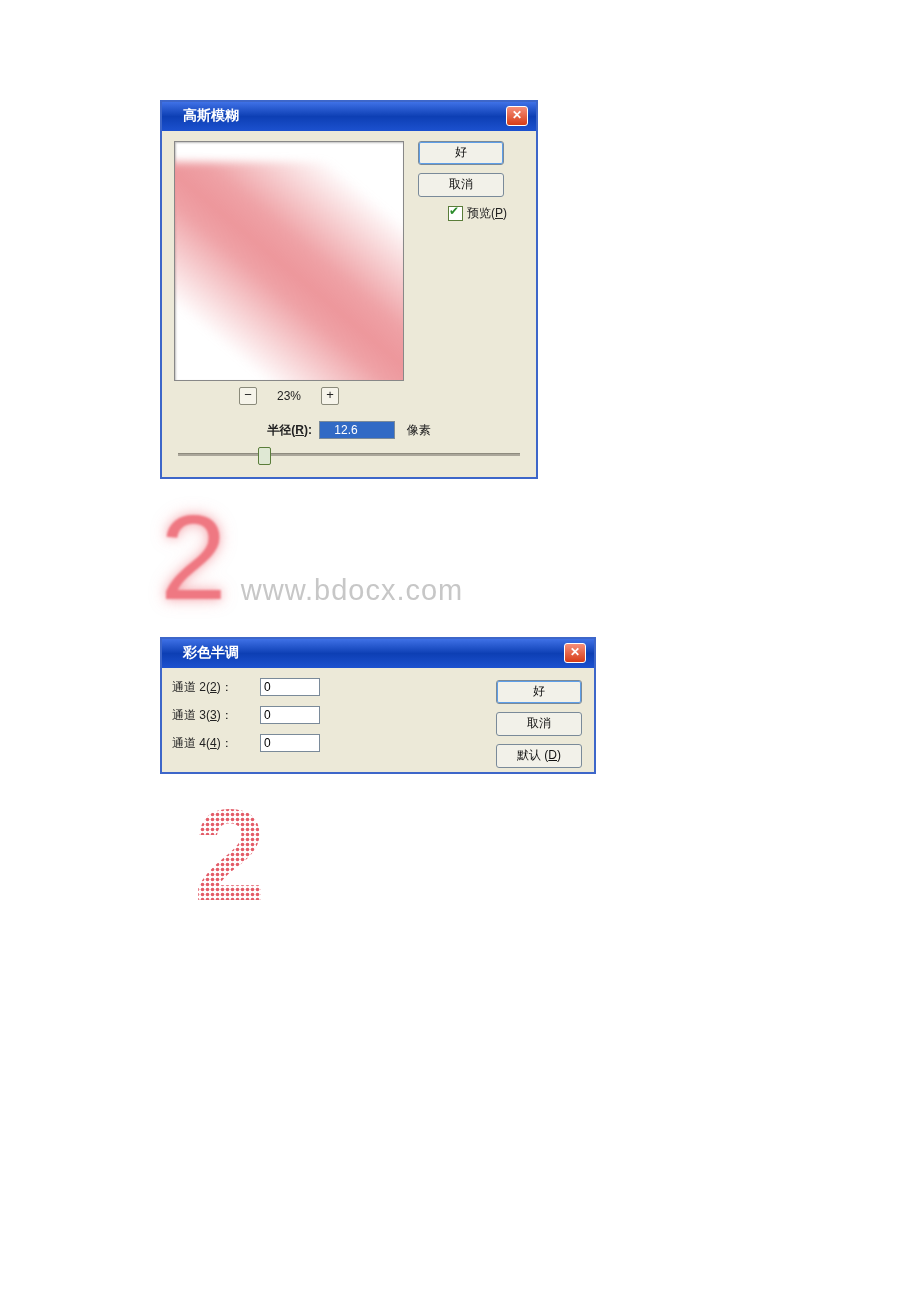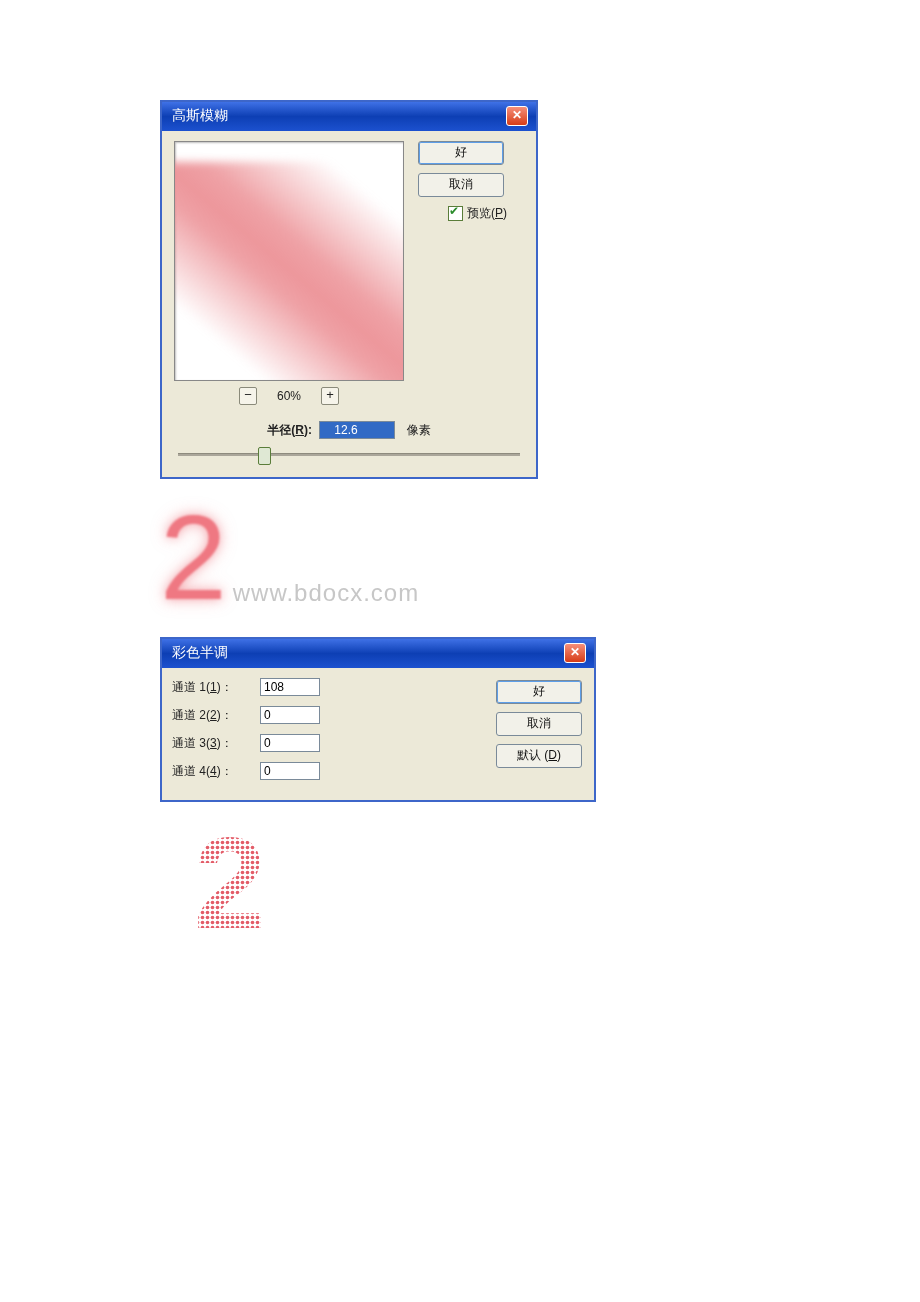--- a/index.html
+++ b/index.html
@@ -30,21 +30,21 @@
     color: #ffffff;
     font-size: 14px;
     font-family: "SimSun", sans-serif;
     padding: 5px 8px 6px 10px;
     display: flex;
     justify-content: space-between;
     align-items: center;
     border-top: 2px solid #3d66c9;
     height: 18px;
   }
-  .dlg-title span { font-weight: normal; }
+  .dlg-title span { font-weight: bold; margin-left: 11px; }
   .close-btn {
     width: 20px; height: 18px;
     background: linear-gradient(to bottom, #f68f7a, #d63c17);
     border: 1px solid #ffffff;
     border-radius: 3px;
     color: #fff;
     font-weight: bold;
     font-size: 12px;
     text-align: center;
     line-height: 16px;
@@ -165,23 +165,23 @@
   .big2 {
     font-family: Arial, Helvetica, sans-serif;
     font-size: 120px;
     line-height: 1;
     color: #ef7882;
     text-shadow: 0 0 10px rgba(239,120,130,.55), 0 0 18px rgba(239,120,130,.35);
     filter: blur(1px);
   }
   .watermark {
     font-family: Arial, Helvetica, sans-serif;
-    font-size: 24px;
+    font-size: 29px;
     color: #c7c7c7;
-    margin-left: 6px;
+    margin-left: 14px;
     margin-bottom: 10px;
     letter-spacing: 1px;
   }
 
   
   .para {
     font-size: 21px;
     line-height: 1.55;
     font-family: "Songti SC","SimSun",serif;
     margin: 26px 0 18px 0;
@@ -231,21 +231,21 @@
       <div class="close-btn">✕</div>
     </div>
     <div class="dlg-body">
       <div class="body-flex">
         <div class="preview-wrap">
           <div class="preview">
             <div class="stripe"></div>
           </div>
           <div class="zoom-row">
             <div class="zoombtn">−</div>
-            <span>60%</span>
+            <span>23%</span>
             <div class="zoombtn">+</div>
           </div>
         </div>
         <div class="right-col1">
           <div class="xpbtn primary">好</div>
           <div class="xpbtn">取消</div>
           <div class="chk">
             <div class="chkbox"></div>
             <span>预览(<span class="underline">P</span>)</span>
           </div>
@@ -274,24 +274,20 @@
       <span>彩色半调</span>
       <div class="close-btn">✕</div>
     </div>
     <div class="dlg-body">
       <div class="right-col2">
         <div class="xpbtn primary">好</div>
         <div class="xpbtn">取消</div>
         <div class="xpbtn">默认 (<span class="underline">D</span>)</div>
       </div>
 
-      <div class="cht-row">
-        <span class="cht-lbl">通道 1(<span class="underline">1</span>)：</span>
-        <input class="cht-input" value="108" style="">
-      </div>
       <div class="cht-row">
         <span class="cht-lbl">通道 2(<span class="underline">2</span>)：</span>
         <input class="cht-input" value="0" style="">
       </div>
       <div class="cht-row">
         <span class="cht-lbl">通道 3(<span class="underline">3</span>)：</span>
         <input class="cht-input" value="0" style="">
       </div>
       <div class="cht-row">
         <span class="cht-lbl">通道 4(<span class="underline">4</span>)：</span>

